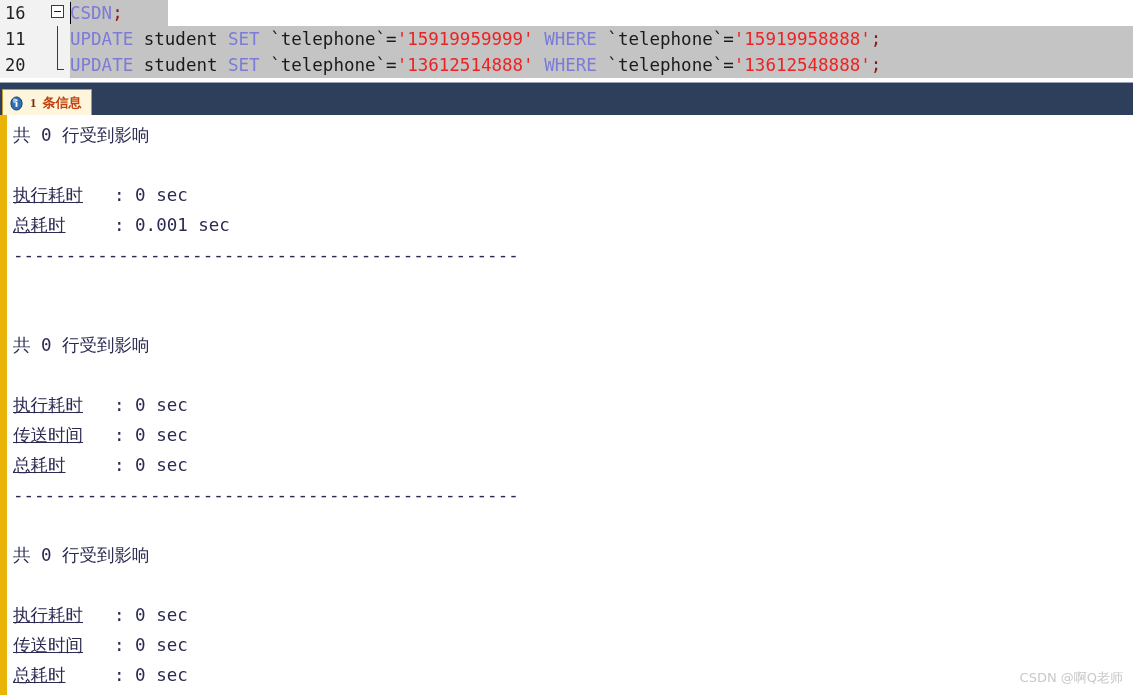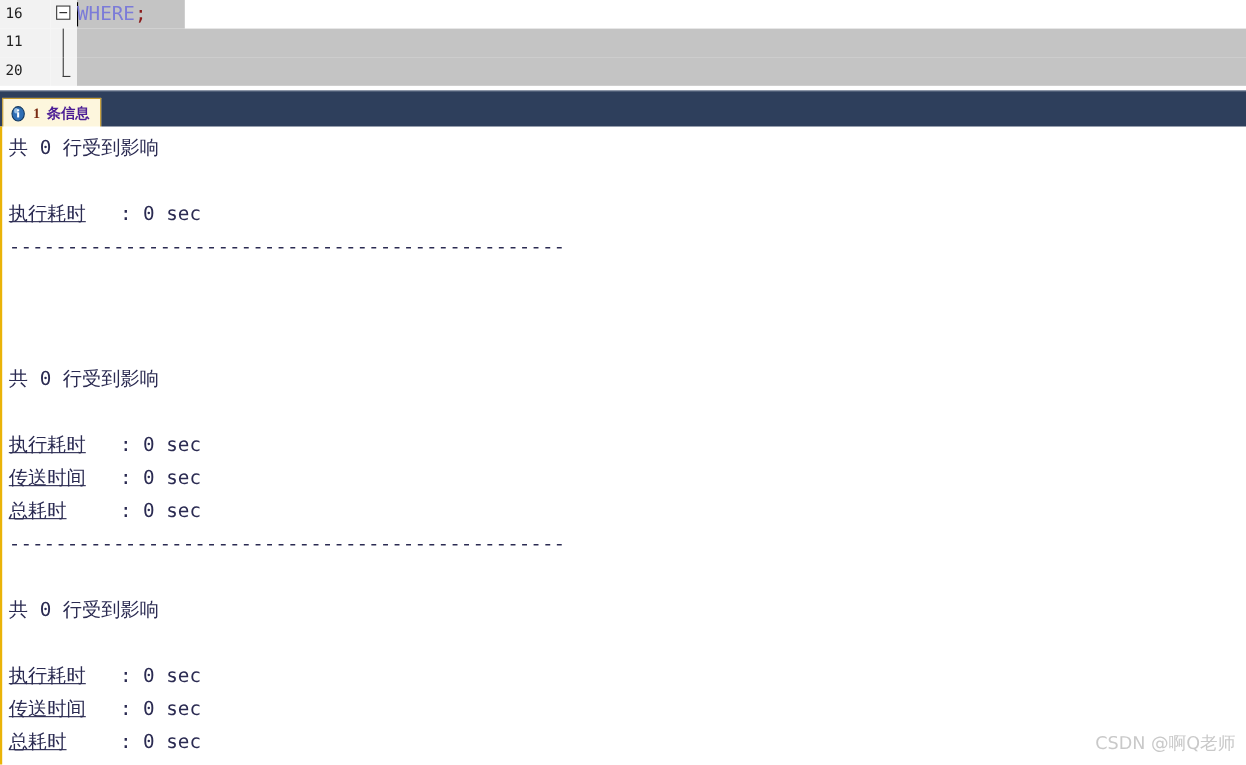--- a/index.html
+++ b/index.html
@@ -31,21 +31,21 @@
     white-space: pre;
   }
   .gutter {
     position: absolute;
     left: 0; top: 0;
     width: 46px;
     height: 26px;
     background: #f2f2f2;
     color: #222222;
     font-family: "DejaVu Sans Mono", "Liberation Mono", monospace;
-    font-size: 13px;
+    font-size: 17px;
     text-align: left;
     padding-left: 5px;
     box-sizing: border-box;
   }
   .foldcol {
     position: absolute;
     left: 46px; top: 0;
     width: 24px;
     height: 26px;
     background: #f2f2f2;
@@ -149,31 +149,31 @@
   .tab-count {
     font-family: "Liberation Serif", serif;
     font-weight: bold;
     font-size: 13px;
     color: #7a2b12;
   }
   .tab-label {
     font-family: "DejaVu Sans", sans-serif;
     font-weight: bold;
     font-size: 13px;
-    color: #4c1d95;
+    color: #c2410c;
   }
 
   
   #result-pane {
     position: absolute;
     left: 0; top: 115px;
     width: 1133px;
     height: 580px;
     background: #ffffff;
-    border-left: 2px solid #eab308;
+    border-left: 7px solid #eab308;
     box-sizing: border-box;
     overflow: hidden;
   }
   .msg-block { position: absolute; left: 6px; }
   .msg-line {
     font-family: "DejaVu Sans Mono", "Liberation Mono", monospace;
     font-size: 17.5px;
     color: #2b2b52;
     white-space: pre;
     line-height: 30px;
@@ -189,54 +189,56 @@
     letter-spacing: 0px;
   }
   .label-cell { display: inline-block; width: 101px; text-decoration: underline; }
 
   
   #watermark {
     position: absolute;
     right: 10px;
     bottom: 8px;
     font-family: "DejaVu Sans", sans-serif;
-    font-size: 16px;
+    font-size: 13px;
     color: #c9c9c9;
     white-space: pre;
   }
 </style>
 </head>
 <body>
 
 <div id="editor-pane">
 
   <div class="code-row">
     <div class="sel-box16"></div>
     <div class="gutter">16</div>
     <div class="foldcol">
       <div class="fold-box"></div>
     </div>
     <div class="caret"></div>
-    <div class="code-text"><span class="kw">WHERE</span><span class="punct">;</span></div>
+    <div class="code-text"><span class="kw">CSDN</span><span class="punct">;</span></div>
   </div>
 
   <div class="code-row">
     <div class="sel-full"></div>
     <div class="gutter">11</div>
     <div class="foldcol">
       <div class="fold-line-v" style="top:0;height:26px;"></div>
     </div>
+    <div class="code-text"><span class="kw">UPDATE</span><span> student </span><span class="kw">SET</span><span> `telephone`=</span><span class="str">'15919959999'</span><span> </span><span class="kw">WHERE</span><span> `telephone`=</span><span class="str">'15919958888'</span><span class="punct">;</span></div>
   </div>
 
   <div class="code-row">
     <div class="sel-full"></div>
     <div class="gutter">20</div>
     <div class="foldcol">
       <div class="fold-line-end"></div>
     </div>
+    <div class="code-text"><span class="kw">UPDATE</span><span> student </span><span class="kw">SET</span><span> `telephone`=</span><span class="str">'13612514888'</span><span> </span><span class="kw">WHERE</span><span> `telephone`=</span><span class="str">'13612548888'</span><span class="punct">;</span></div>
   </div>
 
 </div>
 
 <div id="tab-bar">
   <div id="result-tab">
     <span>
       <svg class="info-icon" viewBox="0 0 16 16" xmlns="http://www.w3.org/2000/svg">
         <ellipse cx="8" cy="8" rx="6" ry="7" fill="#2f6fb5" stroke="#14385f" stroke-width="1"></ellipse>
         <ellipse cx="6" cy="5" rx="2" ry="2.6" fill="#bcd9f2" opacity="0.75"></ellipse>
@@ -248,20 +250,21 @@
     <span class="tab-label">条信息</span>
   </div>
 </div>
 
 <div id="result-pane">
 
   <div class="msg-block" style="top:5px;">
     <div class="msg-line">共 0 行受到影响</div>
     <div class="msg-line">&nbsp;</div>
     <div class="msg-line"><span class="label-cell">执行耗时</span><span>: 0 sec</span></div>
+    <div class="msg-line"><span class="label-cell">总耗时</span><span>: 0.001 sec</span></div>
     <div class="dashline">------------------------------------------------</div>
   </div>
 
   <div class="msg-block" style="top:215px;">
     <div class="msg-line">共 0 行受到影响</div>
     <div class="msg-line">&nbsp;</div>
     <div class="msg-line"><span class="label-cell">执行耗时</span><span>: 0 sec</span></div>
     <div class="msg-line"><span class="label-cell">传送时间</span><span>: 0 sec</span></div>
     <div class="msg-line"><span class="label-cell">总耗时</span><span>: 0 sec</span></div>
     <div class="dashline">------------------------------------------------</div>

